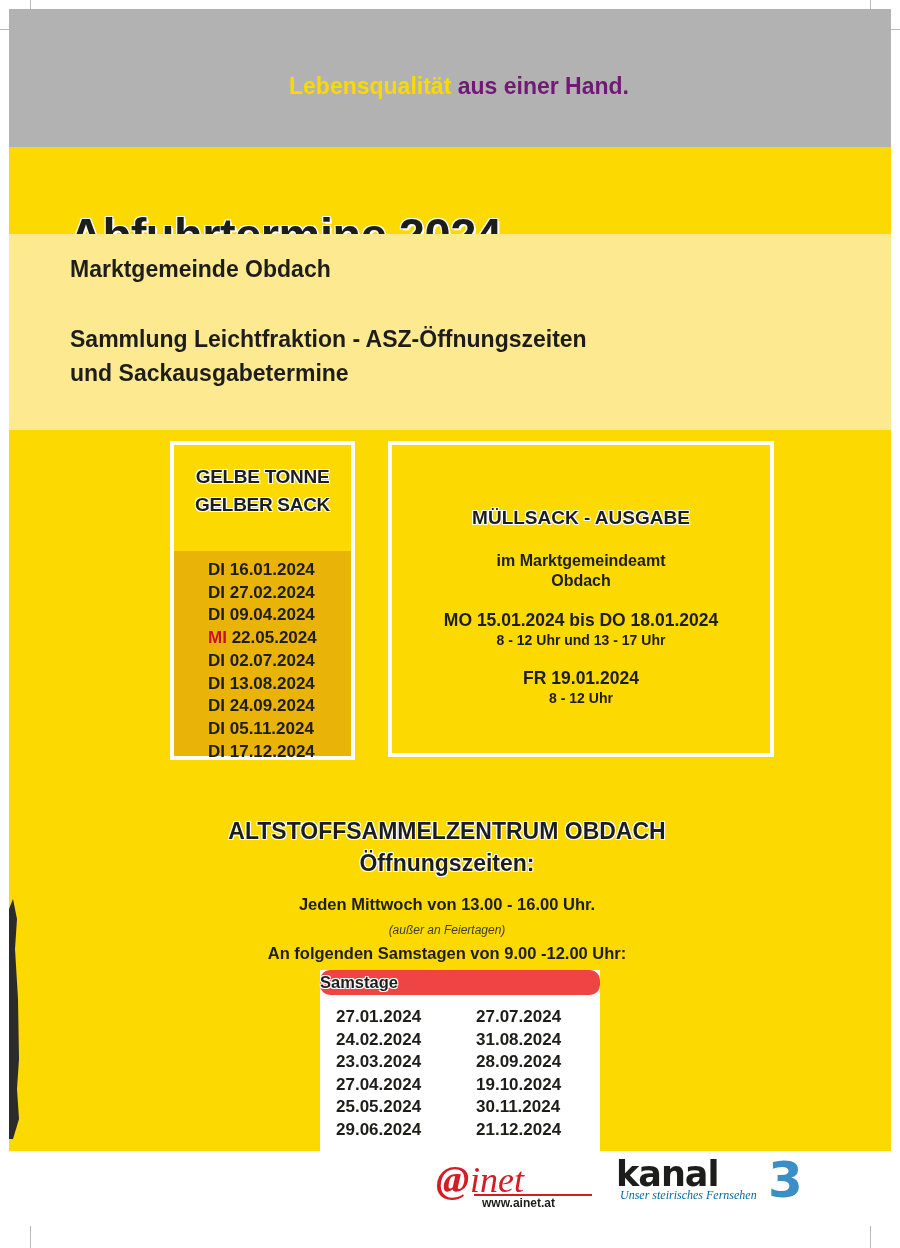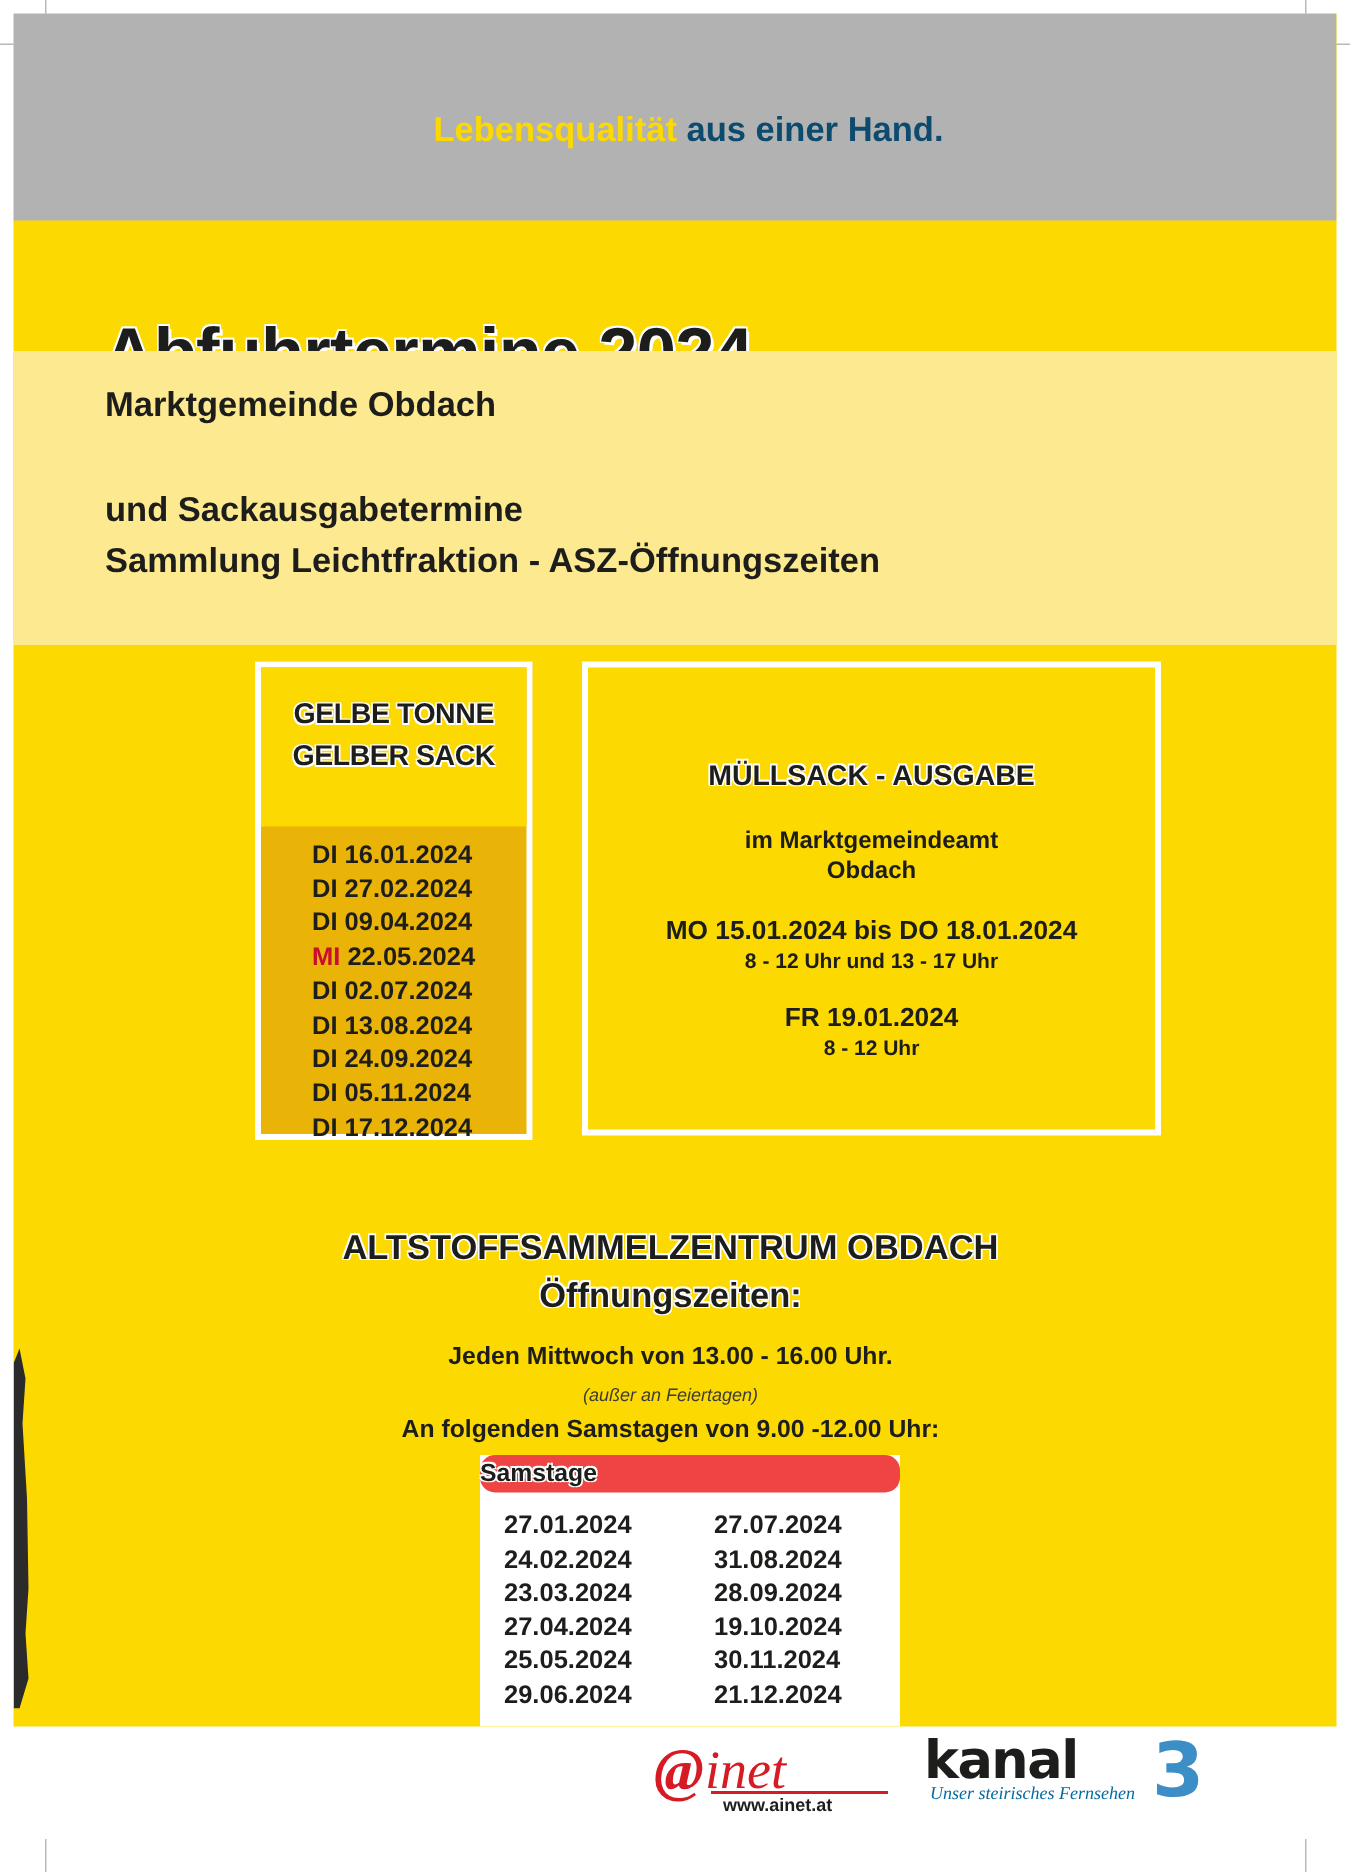--- a/index.html
+++ b/index.html
@@ -29,21 +29,21 @@
   .logo-bar .y { color: #fcd900; }
   .logo-tag {
     position: absolute; left: 10px; top: 78px; font-size: 7px; letter-spacing: 3.2px;
     color: #3c3c3b; white-space: nowrap;
   }
   .slogan {
     position: absolute; left: 280px; top: 64px; font-size: 23px; font-weight: bold;
     white-space: nowrap;
   }
   .slogan .hl { color: #fcd900; }
-  .slogan .rest { color: #0c4a6e; }
+  .slogan .rest { color: #701a75; }
   .title {
     position: absolute; left: 60px; top: 166px; font-size: 47px; font-weight: bold;
     color: #1d1d1b; letter-spacing: -0.5px;
     text-shadow: 2px 2px 0 #fff, -1px -1px 0 #fff, 1px -1px 0 #fff, -1px 1px 0 #fff;
     margin-top: 32px;
   }
   .subband {
     position: absolute; left: 0; top: 225px; width: 882px; height: 196px;
     background: #fde98f;
   }
@@ -148,22 +148,22 @@
 
   <div class="header">
     <div class="slogan"><span class="hl">Lebensqualität</span><span class="rest"> aus einer Hand.</span></div>
   </div>
 
   <div class="title">Abfuhrtermine 2024</div>
 
   <div class="subband">
     <div class="sub1">Marktgemeinde Obdach</div>
     <div class="sub2">
+      <div>Sammlung Leichtfraktion - ASZ-Öffnungszeiten</div>
       <div>und Sackausgabetermine</div>
-      <div>Sammlung Leichtfraktion - ASZ-Öffnungszeiten</div>
     </div>
   </div>
 
   <div class="box-gelb">
     <div class="head">
       <div>GELBE TONNE</div>
       <div>GELBER SACK</div>
     </div>
     <ul>
       <li><span class="d">DI</span> <span>16.01.2024</span></li>

